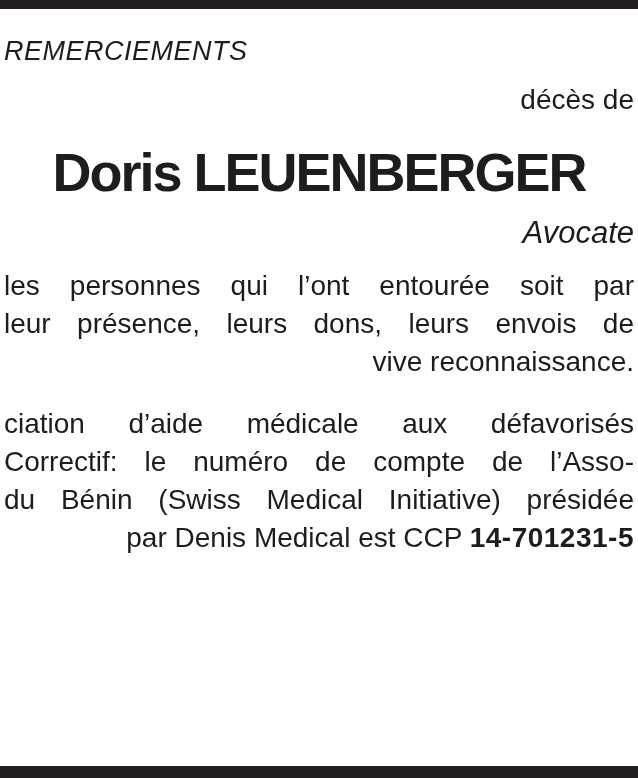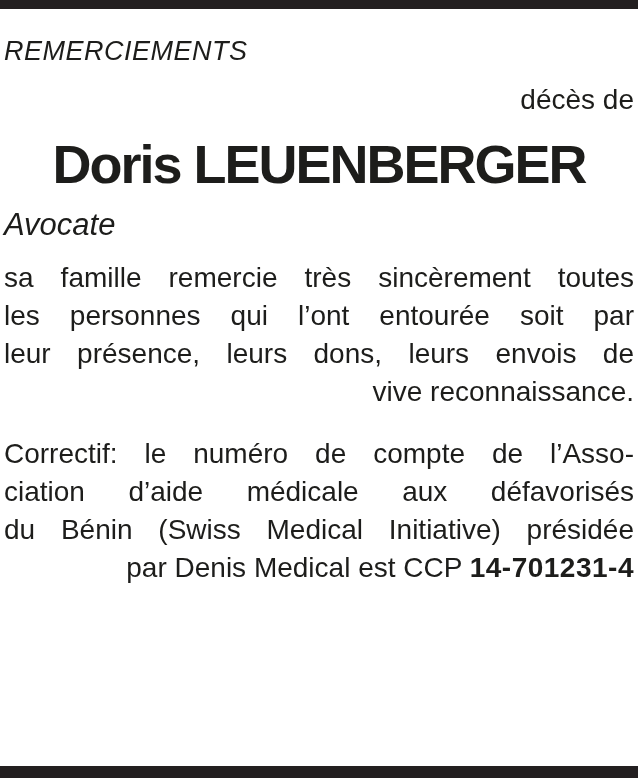--- a/index.html
+++ b/index.html
@@ -53,36 +53,36 @@
   .jline {
     text-align: justify;
     text-align-last: justify;
     white-space: normal;
   }
   .lline {
     text-align: right;
   }
 
   .name {
-    margin-top: 16px;
+    margin-top: 24px;
     line-height: 58px;
     font-size: 54px;
     font-weight: bold;
     letter-spacing: -2px;
     text-align: center;
     white-space: nowrap;
     font-stretch: condensed;
   }
 
   .role {
     margin-top: 14px;
     line-height: 36px;
     font-size: 31px;
     font-style: italic;
-    text-align: left;
+    text-align: right;
     font-stretch: condensed;
   }
 
   .ccp {
     font-weight: bold;
     letter-spacing: 0.5px;
   }
 </style>
 </head>
 <body>
@@ -95,28 +95,27 @@
 
   <div class="para intro">
     <div class="lline">décès de</div>
   </div>
 
   <div class="name">Doris LEUENBERGER</div>
 
   <div class="role">Avocate</div>
 
   <div class="para body">
-    <div class="jline">sa famille remercie très sincèrement toutes</div>
     <div class="jline">les personnes qui l’ont entourée soit par</div>
     <div class="jline">leur présence, leurs dons, leurs envois de</div>
     <div class="lline">vive reconnaissance.</div>
   </div>
 
   <div class="para correction">
+    <div class="jline">ciation d’aide médicale aux défavorisés</div>
     <div class="jline">Correctif: le numéro de compte de l’Asso-</div>
-    <div class="jline">ciation d’aide médicale aux défavorisés</div>
     <div class="jline">du Bénin (Swiss Medical Initiative) présidée</div>
-    <div class="lline"><span>par Denis Medical est CCP </span><span class="ccp">14-701231-4</span></div>
+    <div class="lline"><span>par Denis Medical est CCP </span><span class="ccp">14-701231-5</span></div>
   </div>
 
 </div>
 
 <div class="bar bottom"></div>
 
 </body></html>

